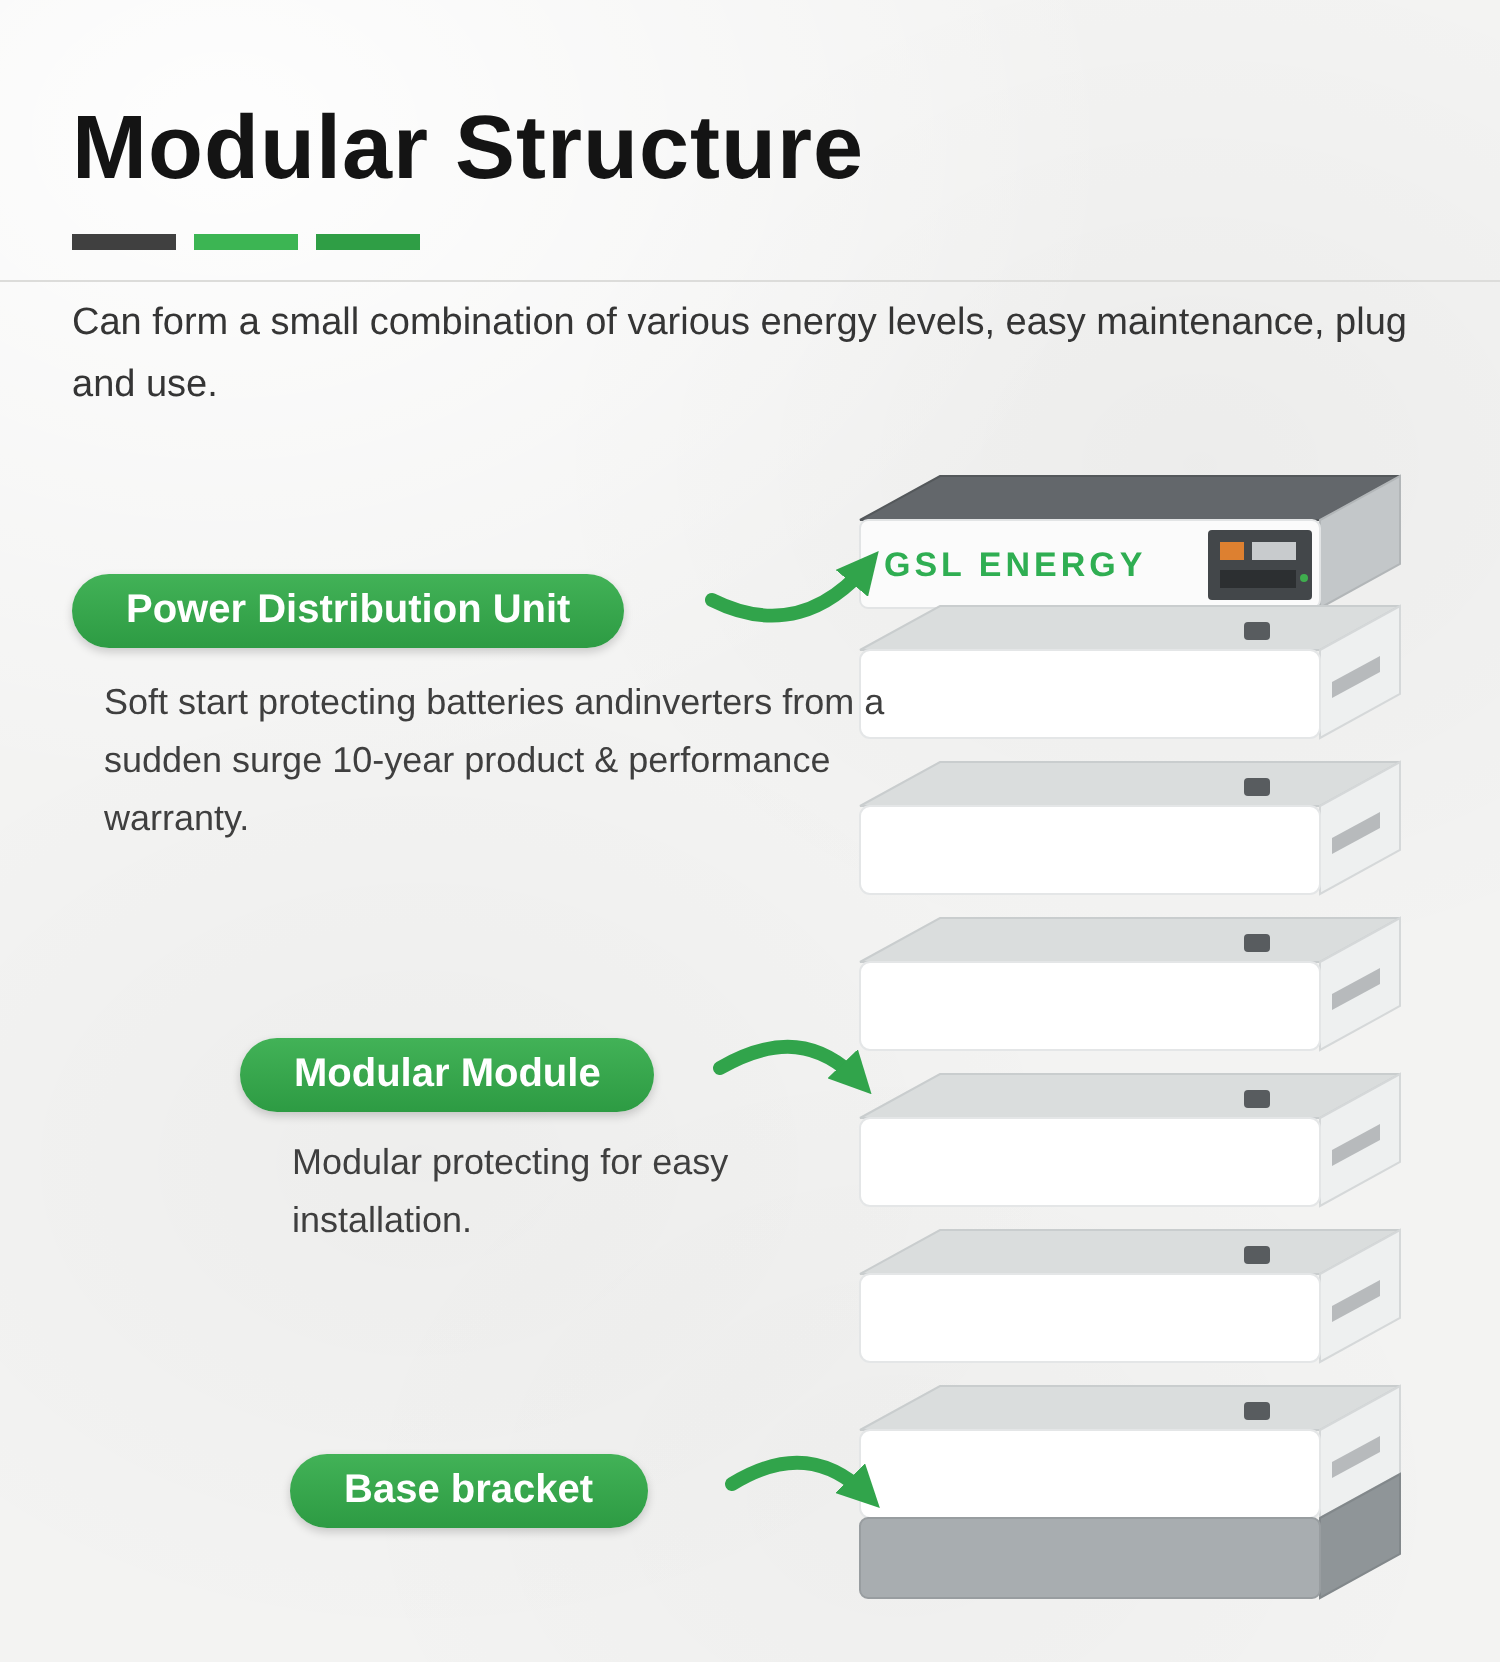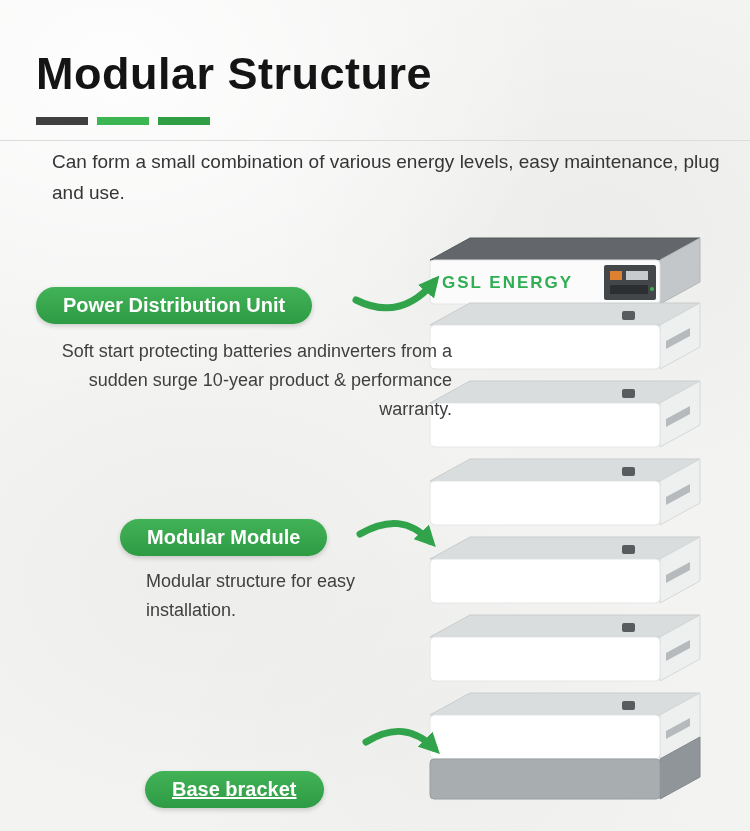--- a/index.html
+++ b/index.html
@@ -27,41 +27,41 @@
   .bar-dark  { left:36px;  background:#404040; }
   .bar-g1    { left:97px;  background:#3cb553; }
   .bar-g2    { left:158px; background:#2f9e45; }
 
   .divider{
     position:absolute; left:0; top:140px; width:750px; height:1px;
     background:#dcdcda;
   }
 
   .intro{
-    position:absolute; left:52px; top:146px; width:692px;
+    position:absolute; left:36px; top:146px; width:692px;
     font-size:19px; line-height:1.65; color:#353535;
   }
 
   .pill{
     position:absolute; height:37px;
     display:flex; align-items:center; justify-content:center;
     padding:0 27px;
     border-radius:20px;
     background:linear-gradient(180deg,#42b257,#2d9b43);
     box-shadow:0 2px 5px rgba(0,0,0,.18);
     color:#ffffff; font-size:20px; font-weight:bold; white-space:nowrap;
   }
   .pill-pdu     { left:36px;  top:287px;justify-content:center; }
   .pill-battery { left:120px; top:519px; }
-  .pill-base    { left:145px; top:771px;text-decoration:underline; }
+  .pill-base    { left:145px; top:727px; }
 
   .desc{
     color:#3f3f3f; font-size:18px; line-height:1.6; position:absolute;
   }
-  .desc-pdu     { left:52px;  top:337px; width:400px;text-align:right; }
+  .desc-pdu     { left:52px;  top:337px; width:400px; }
   .desc-battery { left:146px; top:567px; width:255px; }
 
   .illustration{
     position:absolute; left:0; top:0; width:750px; height:831px;
     pointer-events:none;
   }
 
   .brand-text{
     font-family:"Liberation Sans", sans-serif;
     font-size:17px; font-weight:bold; letter-spacing:2px;
@@ -159,19 +159,19 @@
   </svg>
 
   <div class="pill pill-pdu">
     <span>Power Distribution Unit</span>
   </div>
   <p class="desc desc-pdu">Soft start protecting batteries andinverters from a sudden surge 10-year product &amp; performance warranty.</p>
 
   <div class="pill pill-battery">
     <span>Modular Module</span>
   </div>
-  <p class="desc desc-battery">Modular structure for easy installation.</p>
+  <p class="desc desc-battery">Modular protecting for easy installation.</p>
 
   <div class="pill pill-base">
     <span>Base bracket</span>
   </div>
 
 </div>
 
 </body></html>

